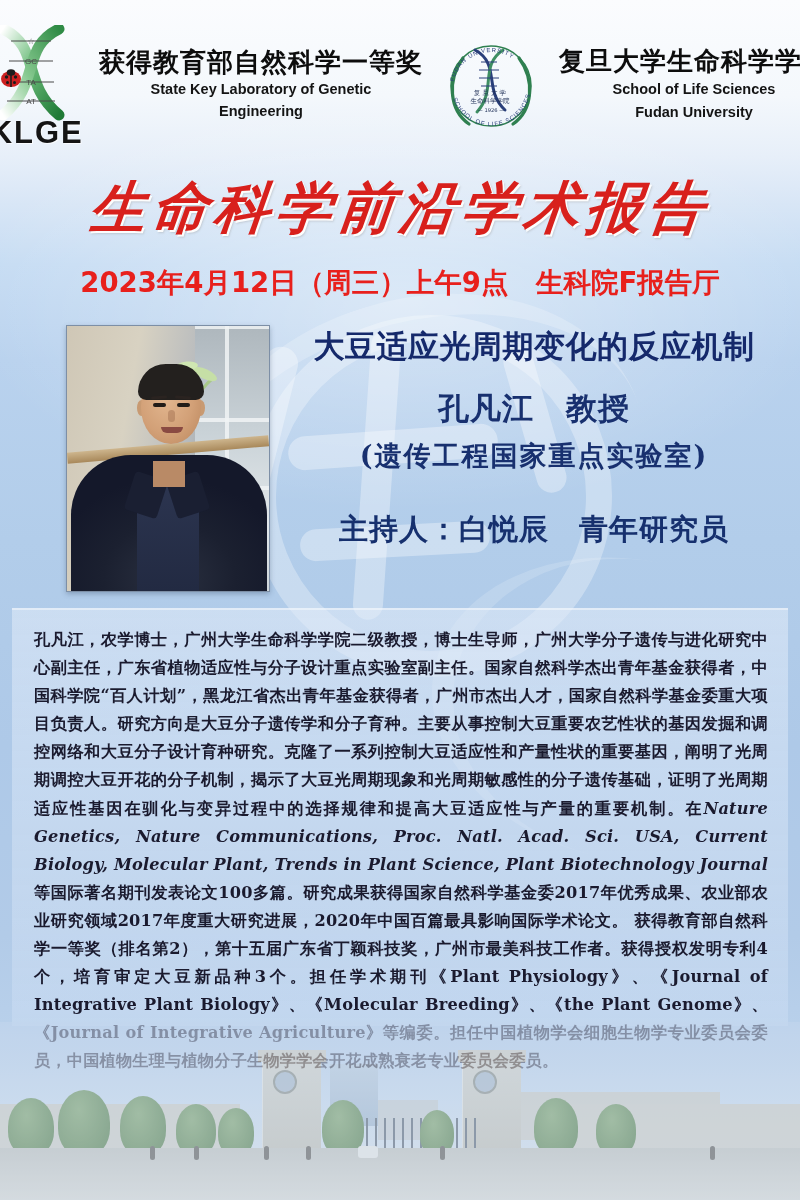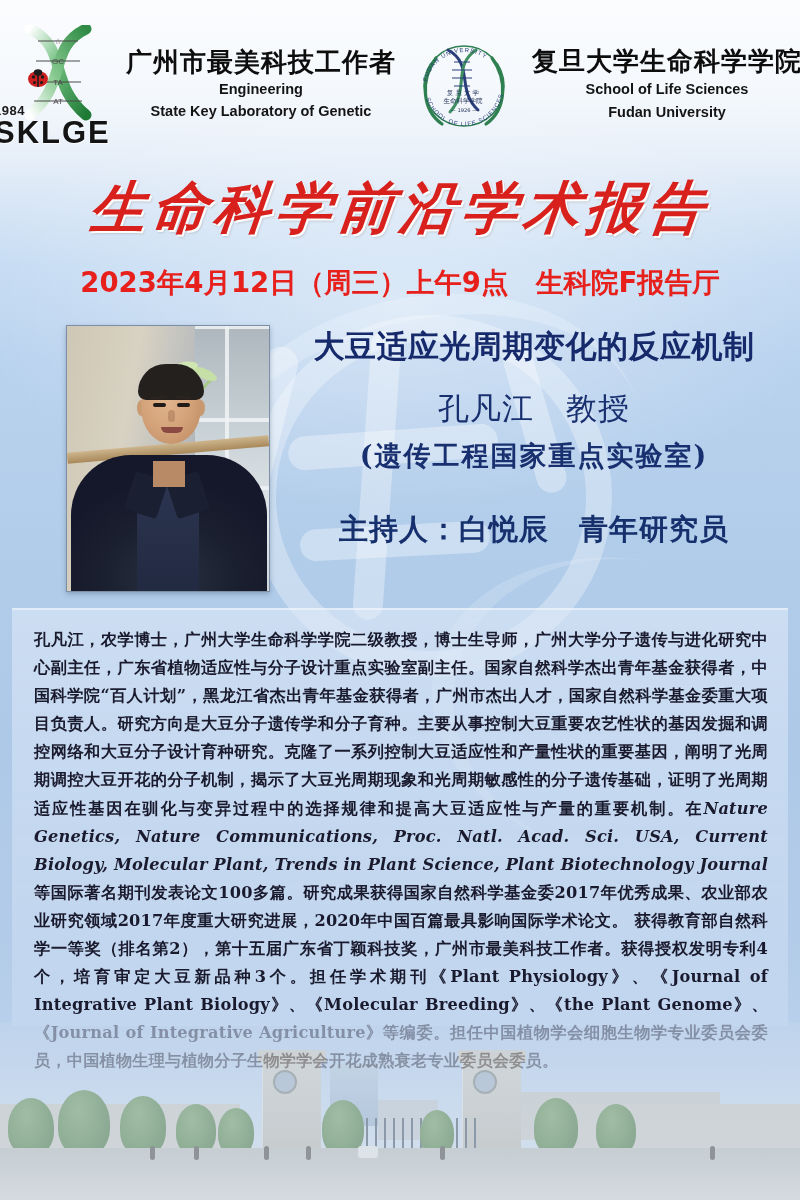--- a/index.html
+++ b/index.html
@@ -141,21 +141,21 @@
   .pt-nose{position:absolute;left:101px;top:84px;width:7px;height:12px;background:rgba(150,100,70,.40);border-radius:4px;}
   .pt-mouth{position:absolute;left:94px;top:101px;width:22px;height:6px;border-radius:0 0 12px 12px;background:#8a4a42;}
 
   
   .talk{position:absolute;left:284px;top:330px;width:500px;text-align:center;color:#172b63;}
   .talk-title{
     font-size:31px;font-weight:900;line-height:1.22;letter-spacing:.5px;
     font-family:Liberation Mono, monospace;color:#15296b;
   }
   .speaker{
-    margin-top:20px;font-size:31px;font-weight:400;letter-spacing:1px;color:#18306f;
+    margin-top:20px;font-size:31px;font-weight:700;letter-spacing:1px;color:#18306f;
     font-family:"DejaVu Sans","Liberation Sans",sans-serif;
   }
   .affil{
     margin-top:8px;font-size:27px;font-weight:600;letter-spacing:2px;color:#18306f;
     font-family:"DejaVu Serif","Liberation Serif",serif;
   }
   .host{
     margin-top:36px;font-size:29px;font-weight:600;letter-spacing:1px;color:#16306e;
     font-family:"DejaVu Serif","Liberation Serif",serif;white-space:pre;
   }
@@ -250,23 +250,23 @@
         <circle cx="7.5" cy="8" r="1.7" fill="#1a1a1a"></circle>
         <circle cx="16.5" cy="8" r="1.7" fill="#1a1a1a"></circle>
         <circle cx="8.5" cy="13.5" r="1.5" fill="#1a1a1a"></circle>
         <circle cx="15.5" cy="13.5" r="1.5" fill="#1a1a1a"></circle>
       </svg>
       <div class="year1984">1984</div>
       <div class="sklge-word">SKLGE</div>
     </div>
 
     <div class="lab-text">
-      <div class="lab-cn">广州市最美科技工作者</div>
+      <div class="lab-cn">获得教育部自然科学一等奖</div>
+      <div class="lab-en">State Key Laboratory of Genetic</div>
       <div class="lab-en">Engineering</div>
-      <div class="lab-en">State Key Laboratory of Genetic</div>
     </div>
 
     <div class="logo-fudan">
       <svg viewBox="0 0 104 112" width="104" height="112">
         <defs>
           <path id="ringTop" d="M14,62 A38,38 0 0,1 90,62"></path>
           <path id="ringBot" d="M12,58 A40,40 0 0,0 92,58"></path>
         </defs>
         <circle cx="52" cy="58" r="40" fill="none" stroke="#2f8050" stroke-width="1.6"></circle>
         <path d="M24,30 C8,52 10,82 30,96" fill="none" stroke="#2f8050" stroke-width="3.2" stroke-linecap="round"></path>

